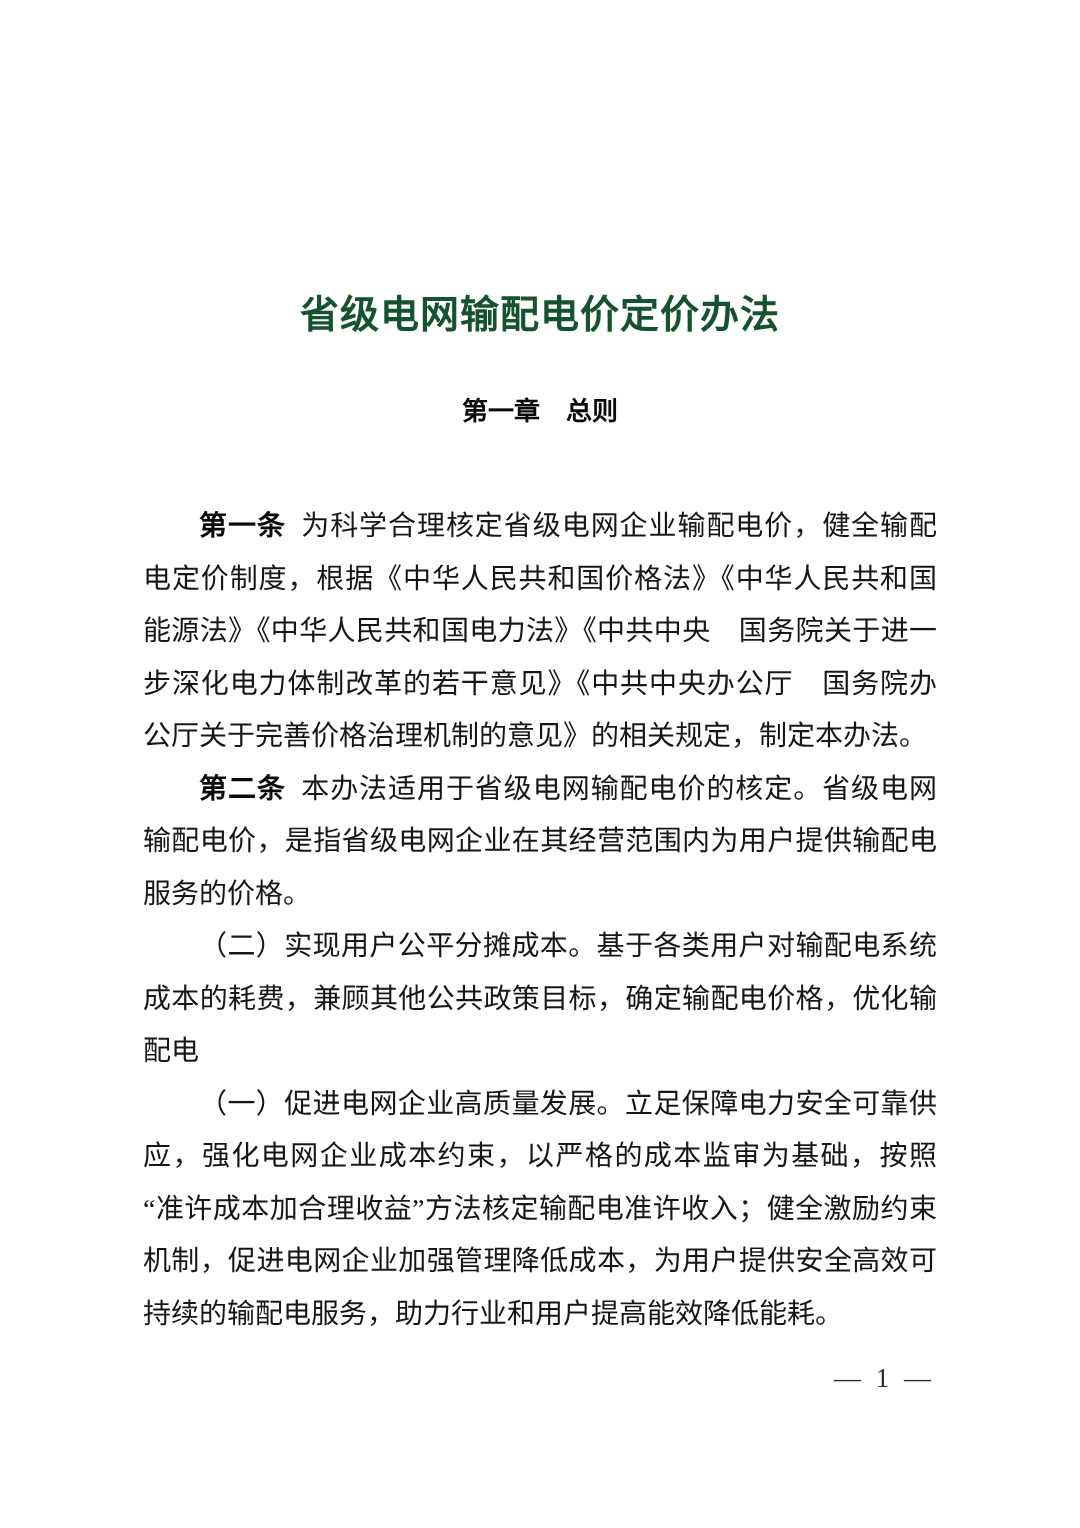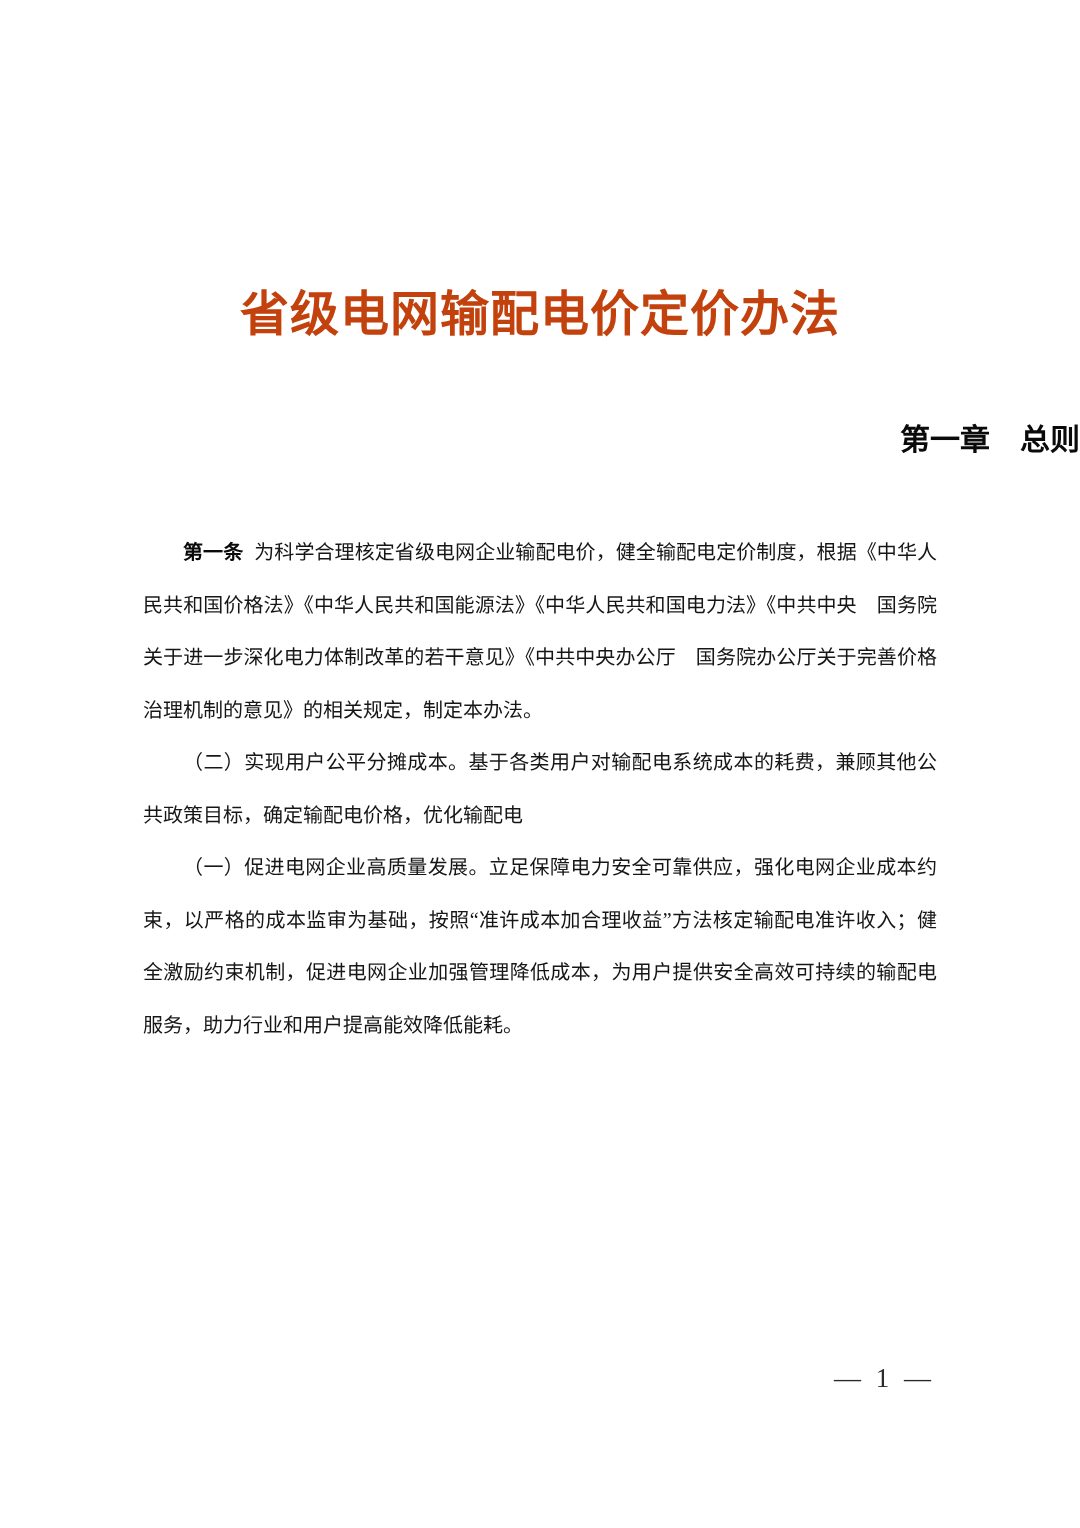--- a/index.html
+++ b/index.html
@@ -17,45 +17,45 @@
   }
   .doc-title {
     position: absolute;
     top: 288px;
     left: 0;
     width: 1080px;
     margin: 0;
     text-align: center;
     font-family: "Liberation Serif", "DejaVu Serif", serif;
     font-weight: bold;
-    font-size: 49px;
+    font-size: 39px;
     line-height: 54px;
     letter-spacing: 1px;
-    color: #c2410c;
+    color: #14532d;
   }
   .chapter-heading {
     position: absolute;
-    top: 420px;
+    top: 391px;
     left: 0;
     width: 1080px;
     margin: 0;
-    text-align: right;
+    text-align: center;
     font-family: "Liberation Sans", "DejaVu Sans", sans-serif;
     font-weight: bold;
-    font-size: 30px;
+    font-size: 26px;
     line-height: 40px;
     color: #0a0a0a;
   }
   .body-text {
     position: absolute;
-    top: 526px;
+    top: 500px;
     left: 143px;
     width: 794px;
     font-family: "Liberation Serif", "DejaVu Serif", serif;
-    font-size: 20px;
+    font-size: 28px;
     line-height: 52.5px;
     color: #161616;
   }
   .body-text p {
     margin: 0;
     text-indent: 2em;
     text-align: justify;
   }
   .article-lead {
     font-family: "Liberation Sans", "DejaVu Sans", sans-serif;
@@ -84,20 +84,21 @@
 <div class="page">
 
   <h1 class="doc-title">省级电网输配电价定价办法</h1>
 
   <h2 class="chapter-heading">第一章　总则</h2>
 
   <div class="body-text">
 
     <p><span class="article-lead">第一条</span><span>为科学合理核定省级电网企业输配电价，健全输配电定价制度，根据《中华人民共和国价格法》《中华人民共和国能源法》《中华人民共和国电力法》《中共中央　国务院关于进一步深化电力体制改革的若干意见》《中共中央办公厅　国务院办公厅关于完善价格治理机制的意见》的相关规定，制定本办法。</span></p>
 
+    <p><span class="article-lead">第二条</span><span>本办法适用于省级电网输配电价的核定。省级电网输配电价，是指省级电网企业在其经营范围内为用户提供输配电服务的价格。</span></p>
 
 
     <p><span>（二）实现用户公平分摊成本。基于各类用户对输配电系统成本的耗费，兼顾其他公共政策目标，确定输配电价格，优化输配电</span></p>
 
     <p><span>（一）促进电网企业高质量发展。立足保障电力安全可靠供应，强化电网企业成本约束，以严格的成本监审为基础，按照“准许成本加合理收益”方法核定输配电准许收入；健全激励约束机制，促进电网企业加强管理降低成本，为用户提供安全高效可持续的输配电服务，助力行业和用户提高能效降低能耗。</span></p>
 
   </div>
 
   <div class="page-number">— 1 —</div>
 

